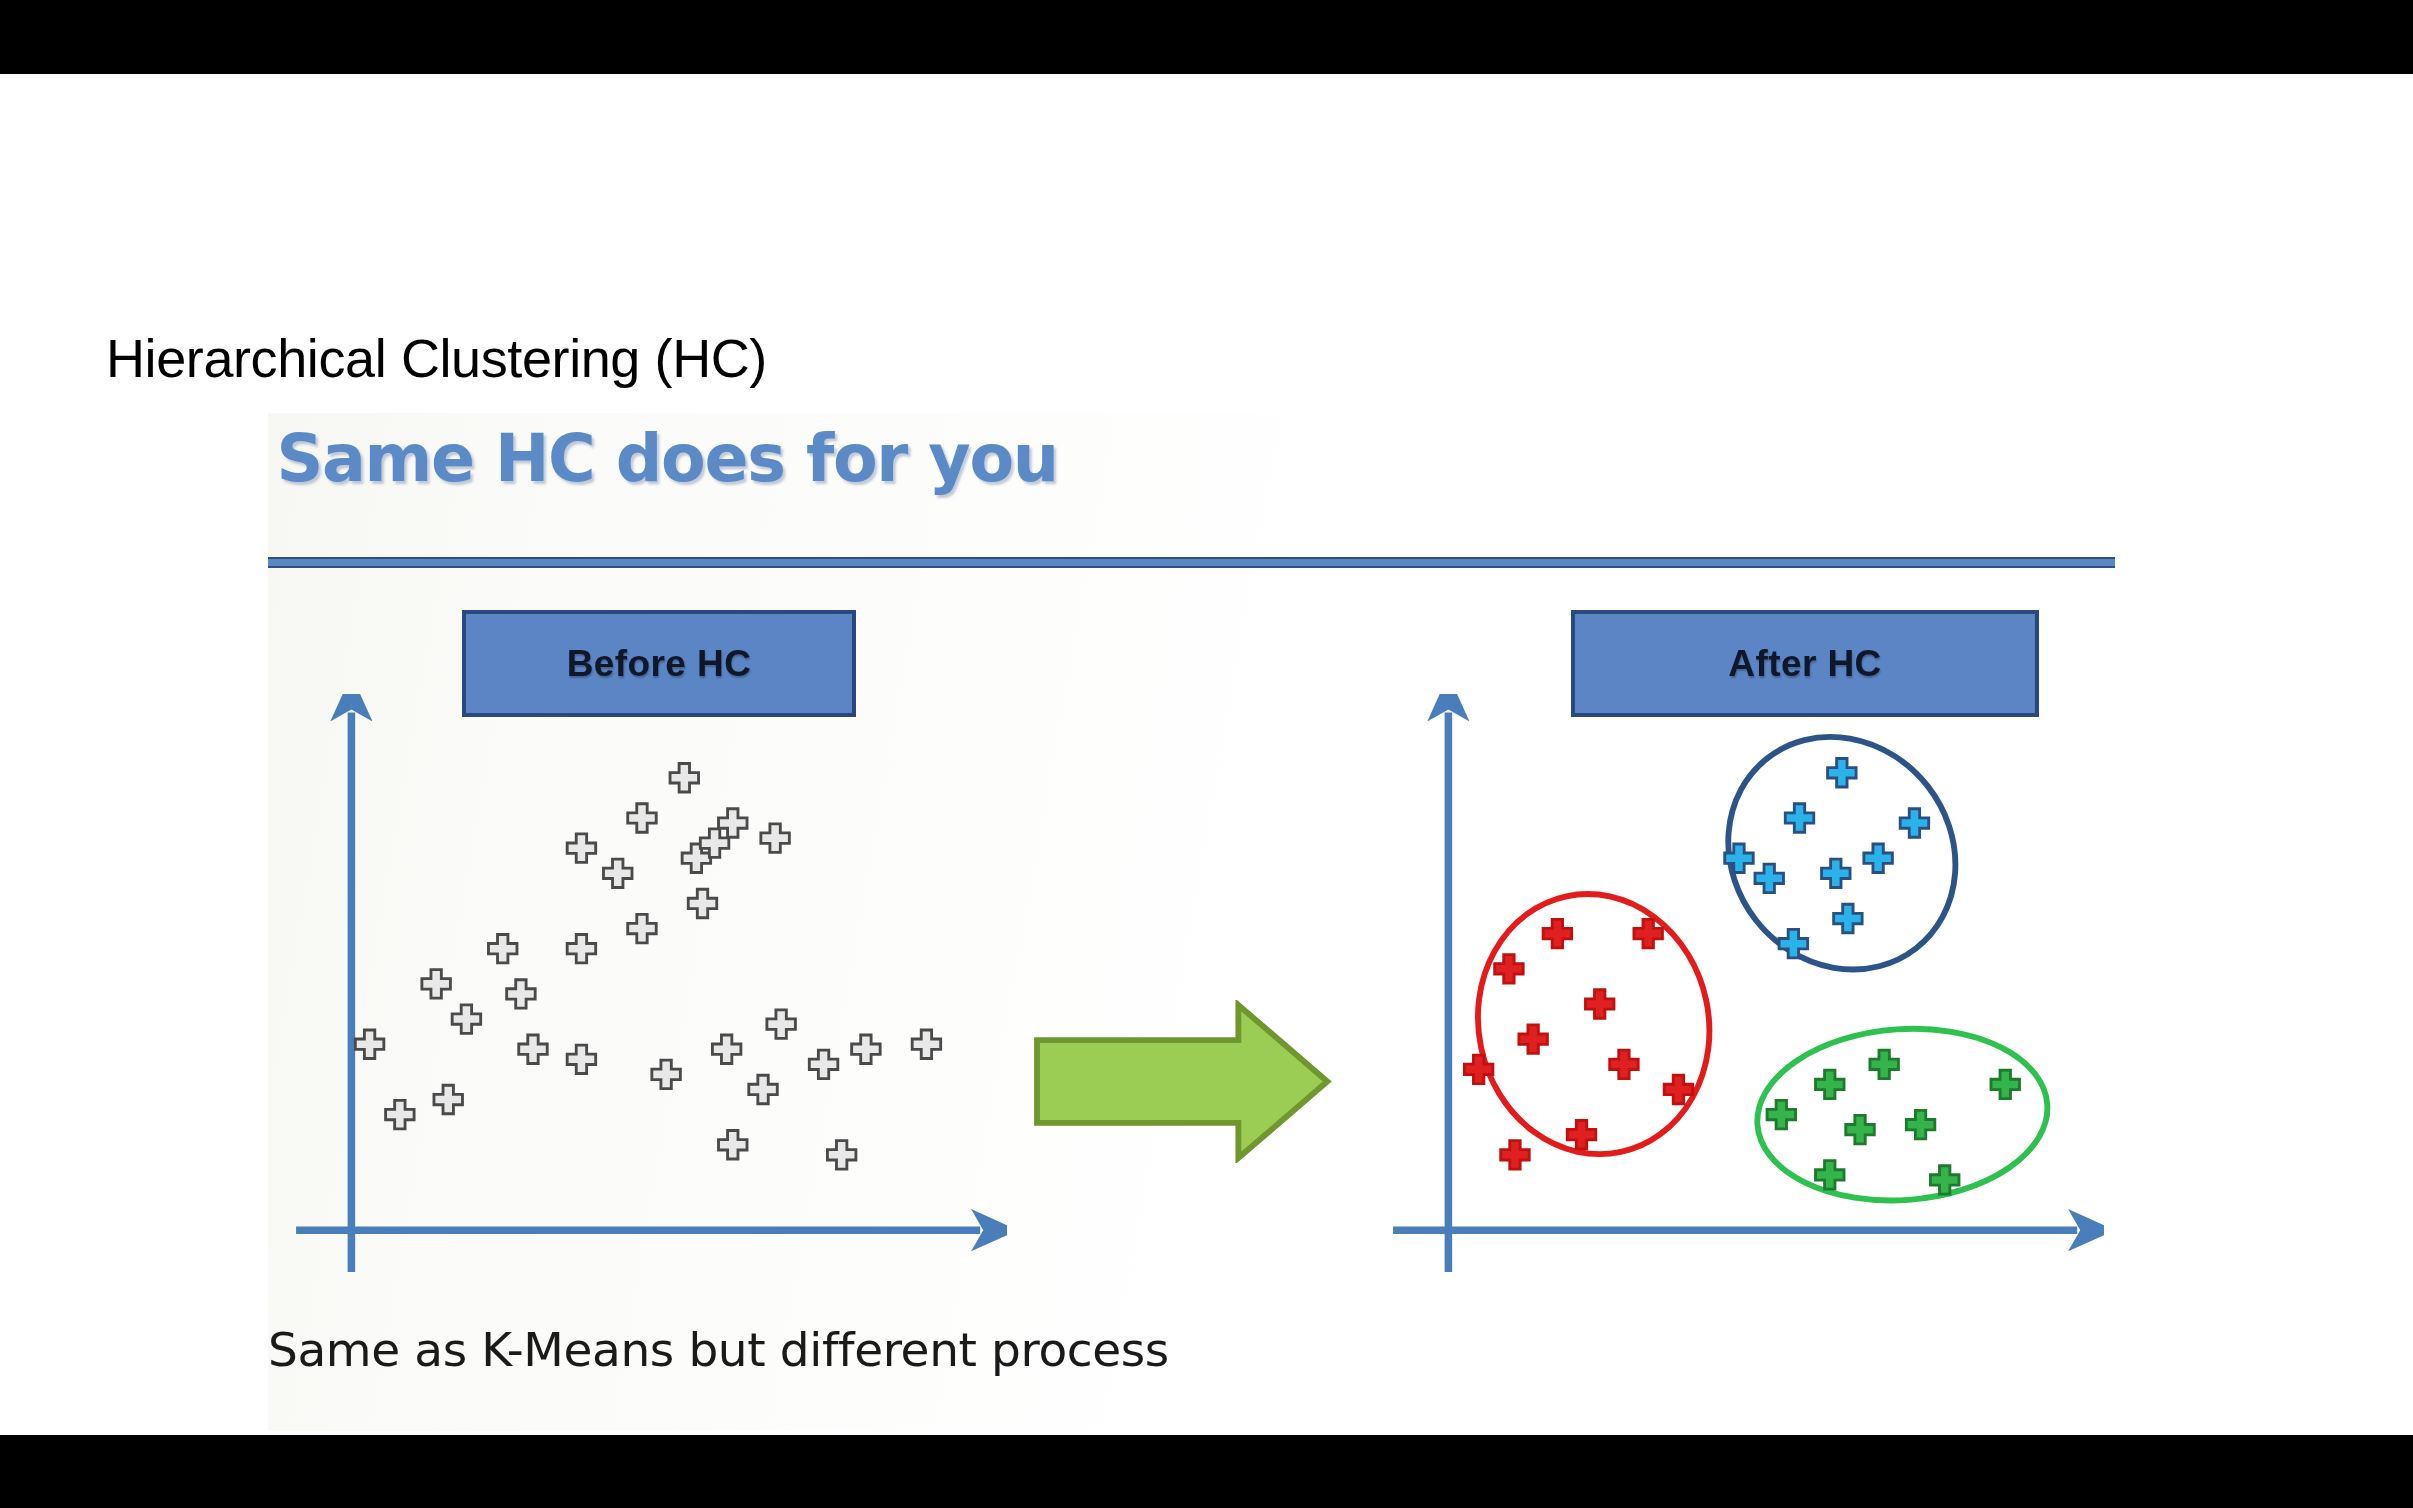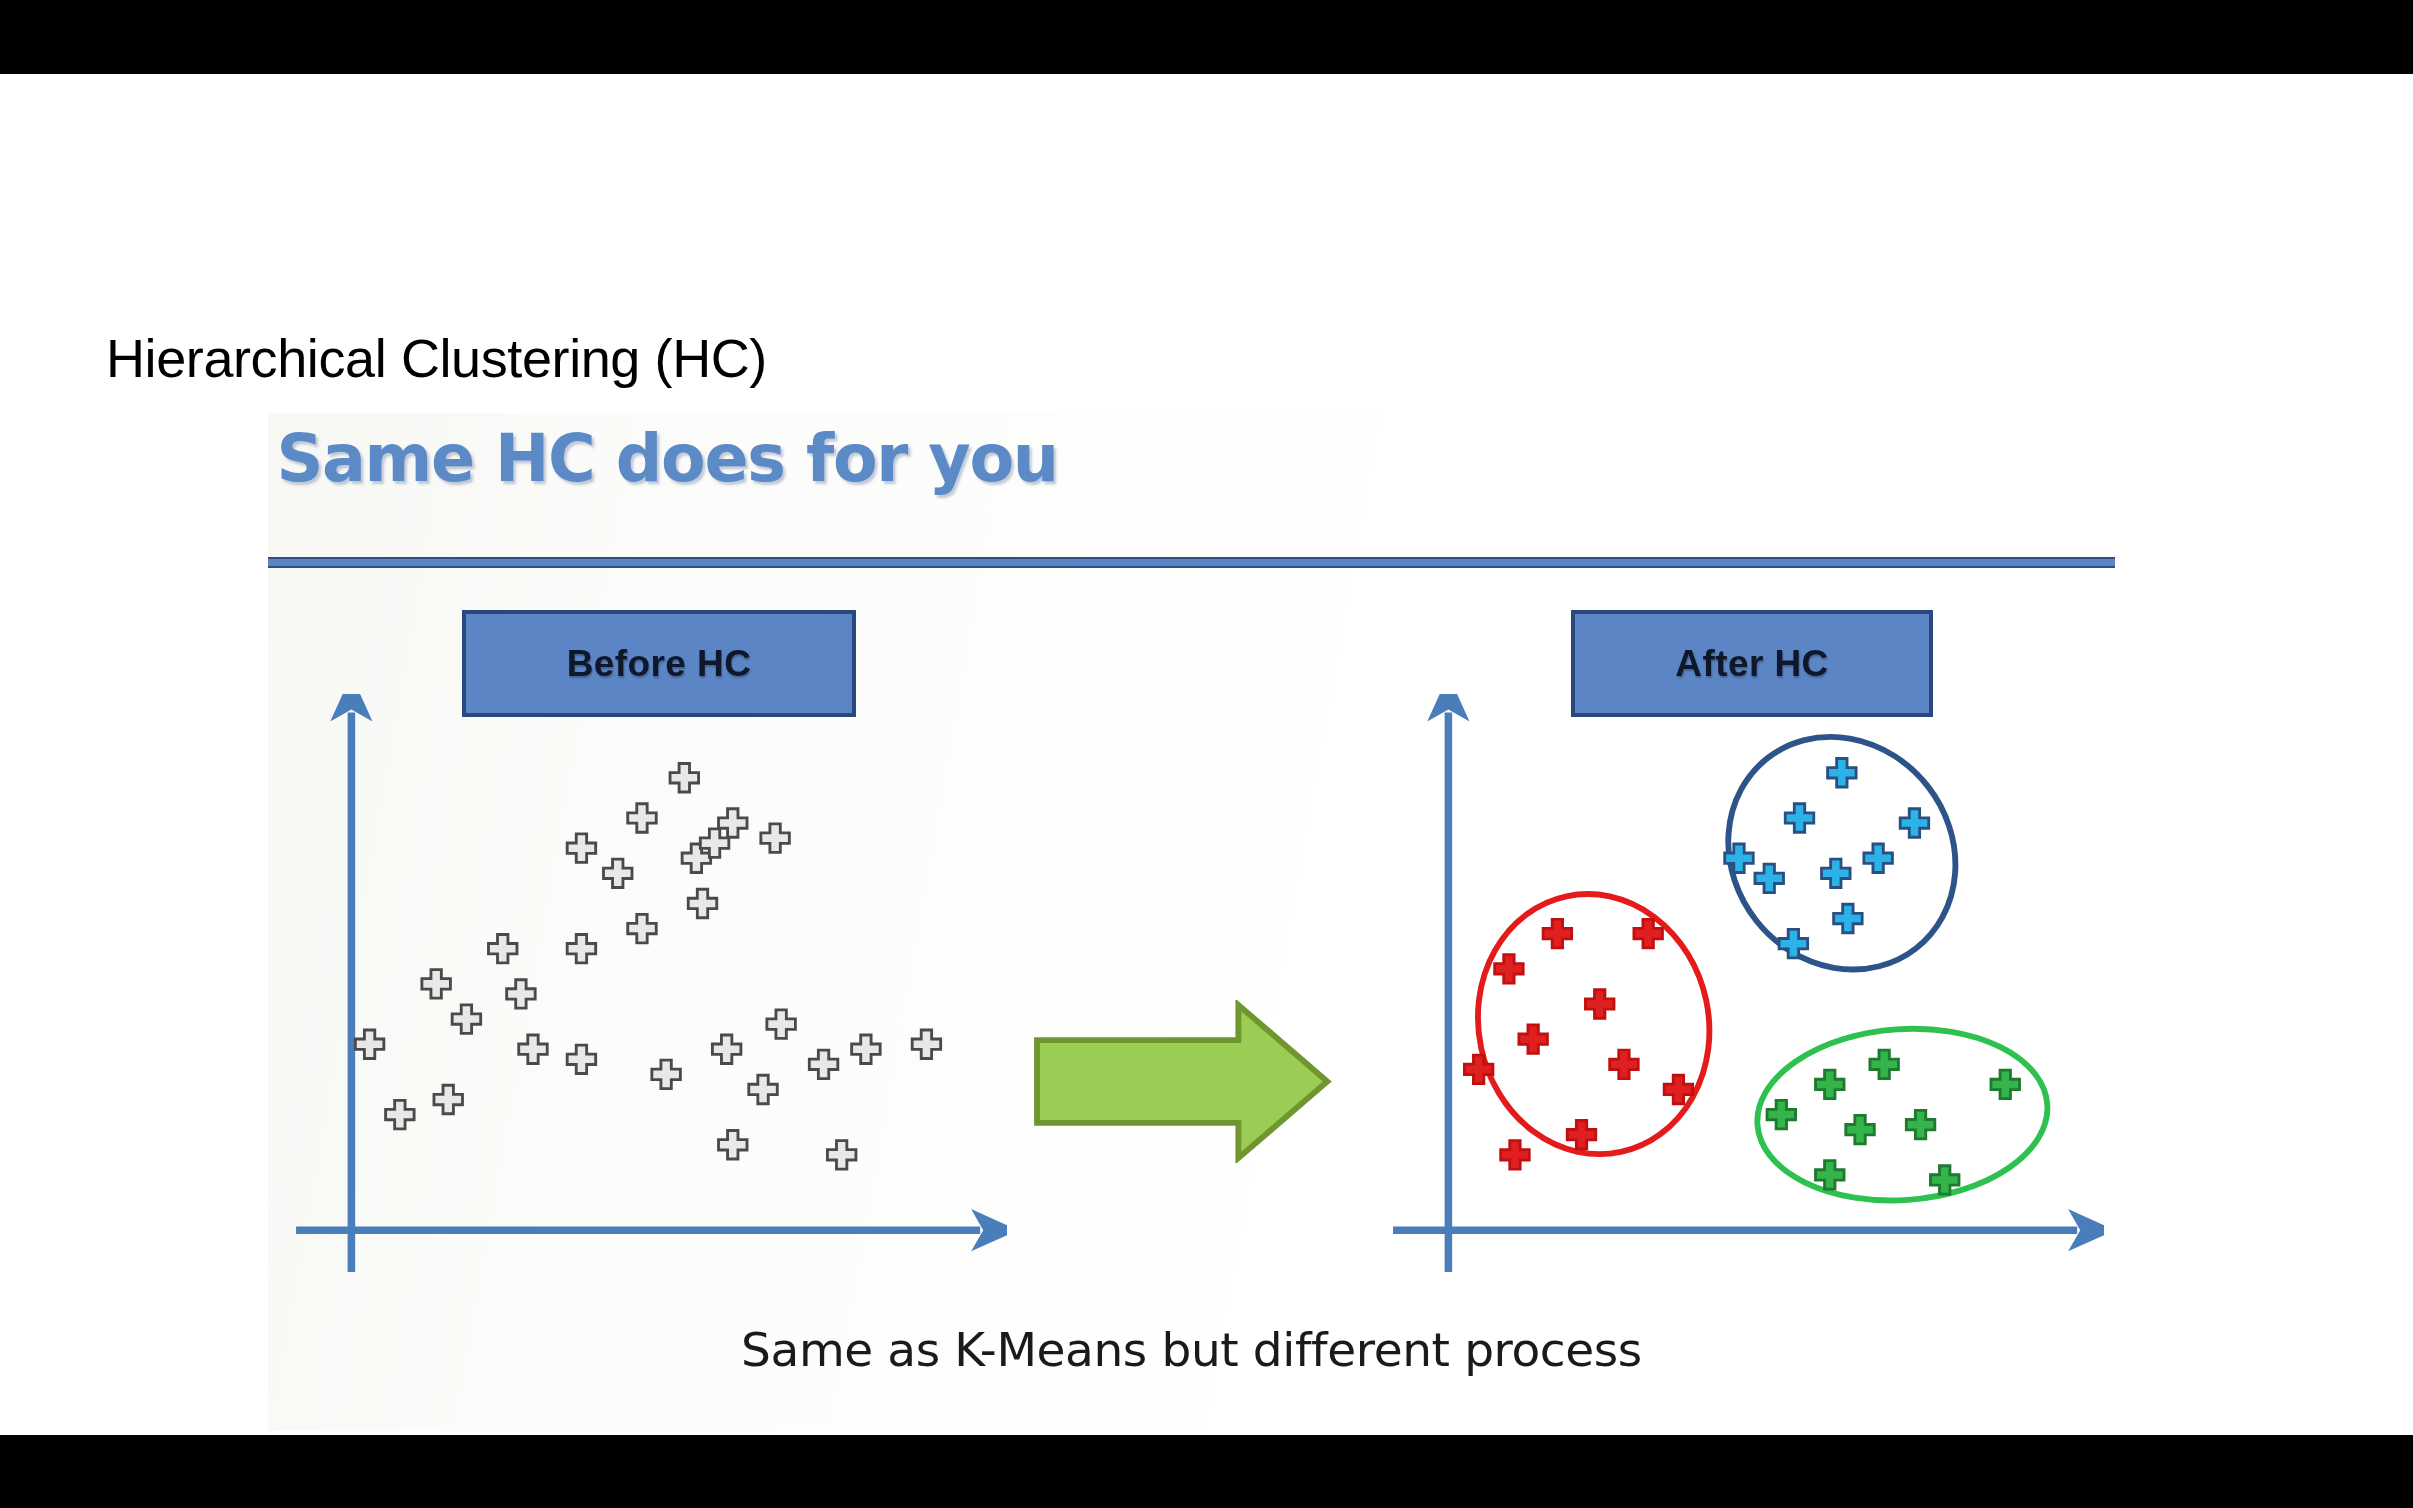--- a/index.html
+++ b/index.html
@@ -87,21 +87,21 @@
     color: #0f172a;
     font-size: 37px;
     font-weight: bold;
     display: flex;
     align-items: center;
     justify-content: center;
     letter-spacing: 0.4px;
     text-shadow: 0.8px 1.7px 1.7px rgba(0,0,0,0.25);
   }
   #box-before { left: 194px; top: 197px; width: 394px; }
-  #box-after  { left: 1303px; top: 197px; width: 362px; }
+  #box-after  { left: 1303px; top: 197px; width: 468px; }
 
   
   .plot {
     position: absolute;
     top: 281px;
     width: 721px;
     height: 620px;
   }
   #plot-before { left: 18.4px; }
   #plot-after  { left: 1115px; }
@@ -130,21 +130,21 @@
     text-shadow: 0.8px 1.7px 1.7px rgba(60,90,20,0.35);
     pointer-events: none;
   }
 
   
   #picture-caption {
     position: absolute;
     left: 0;
     top: 909px;
     width: 1847px;
-    text-align: center;
+    text-align: left;
     font-family: "DejaVu Sans", sans-serif;
     font-size: 47px;
     color: #1a1a1a;
     letter-spacing: -0.4px;
     white-space: nowrap;
   }
 </style>
 </head>
 <body>
 

